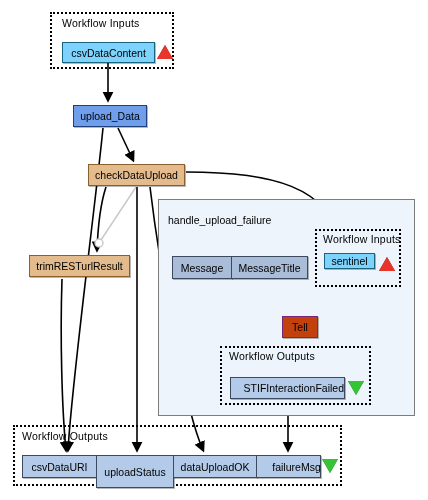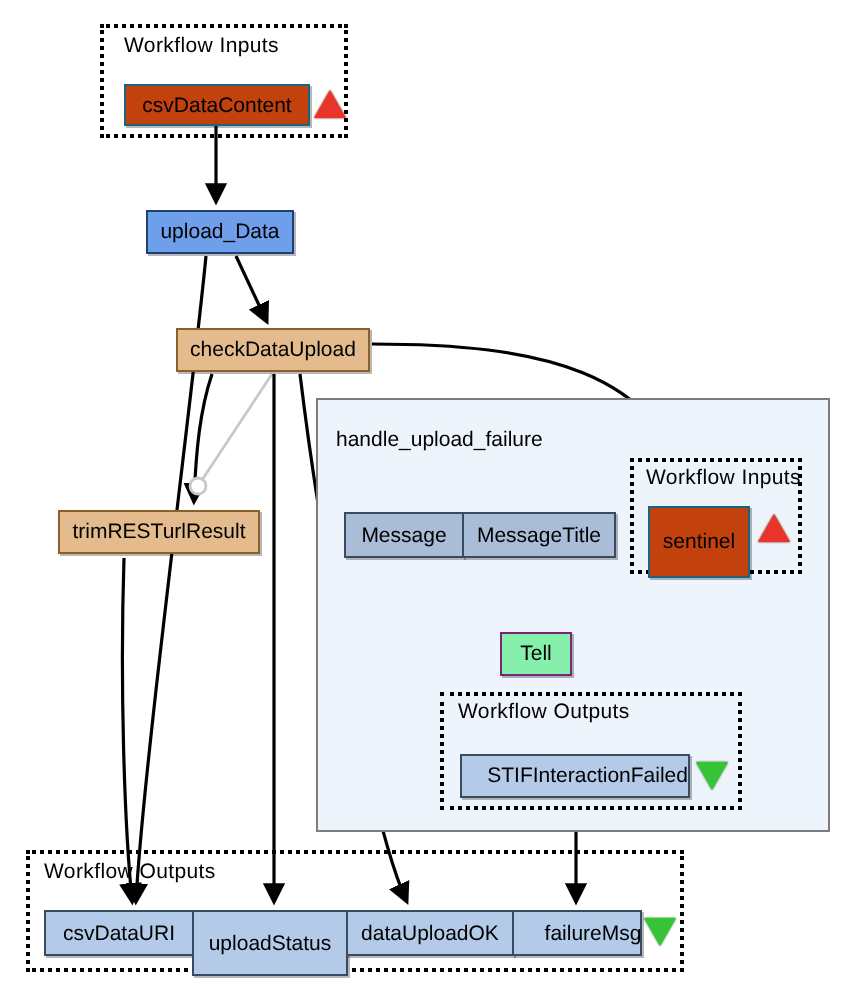--- a/index.html
+++ b/index.html
@@ -61,25 +61,25 @@
     box-sizing: border-box;
     border: 1px solid #2f2f2f;
     display: flex;
     align-items: center;
     justify-content: center;
     font-size: 10.5px;
     color: #000000;
     white-space: nowrap;
     box-shadow: 1px 1px 0 rgba(0,0,0,0.28);
   }
-  .node-port-in   { background: #c2410c; border-color: #19647e; justify-content: center; }
+  .node-port-in   { background: #7dd3fc; border-color: #19647e; justify-content: center; }
   .node-processor { background: #6f9eea; border-color: #1f3f7a; }
   .node-rest      { background: #e3bb8c; border-color: #8a5f2b; }
   .node-port-grey { background: #a9bcd8; border-color: #3c4a60; }
-  .node-tell      { background: #86efac; border-color: #7a237a; }
+  .node-tell      { background: #c2410c; border-color: #7a237a; margin-left: 32px; }
   .node-out-blue  { background: #b3cbe8; border-color: #3c4a60; }
 
   
   .tri {
     position: absolute;
     width: 0; height: 0;
   }
   .tri-red-up {
     border-left: 8px solid transparent;
     border-right: 8px solid transparent;
@@ -162,21 +162,21 @@
 
   <div class="node node-port-grey" style="left:172px; top:256px; width:60px; height:23px;">
     <span>Message</span>
   </div>
   <div class="node node-port-grey" style="left:231px; top:256px; width:77px; height:23px;justify-content:center;">
     <span>MessageTitle</span>
   </div>
 
   <div class="group-box" style="left:315px; top:229px; width:86px; height:58px;"></div>
   <div class="group-label" style="left:323px; top:233px;">Workflow Inputs</div>
-  <div class="node node-port-in" style="left:324px; top:253px; width:51px; height:36px;">
+  <div class="node node-port-in" style="left:324px; top:253px; width:51px; height:16px;">
     <span>sentinel</span>
   </div>
   <div class="tri tri-red-up tri-outline-red-up" style="left:379px; top:257px;"></div>
 
   <div class="node node-tell" style="left:250px; top:316px; width:36px; height:22px;">
     <span>Tell</span>
   </div>
 
   <div class="group-box" style="left:220px; top:346px; width:151px; height:59px;"></div>
   <div class="group-label" style="left:229px; top:350px;">Workflow Outputs</div>

